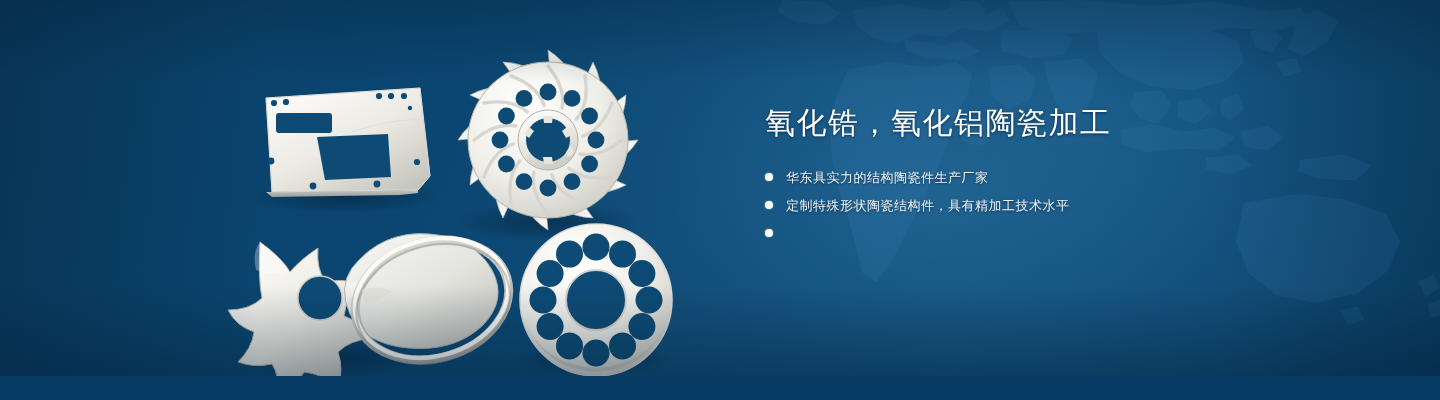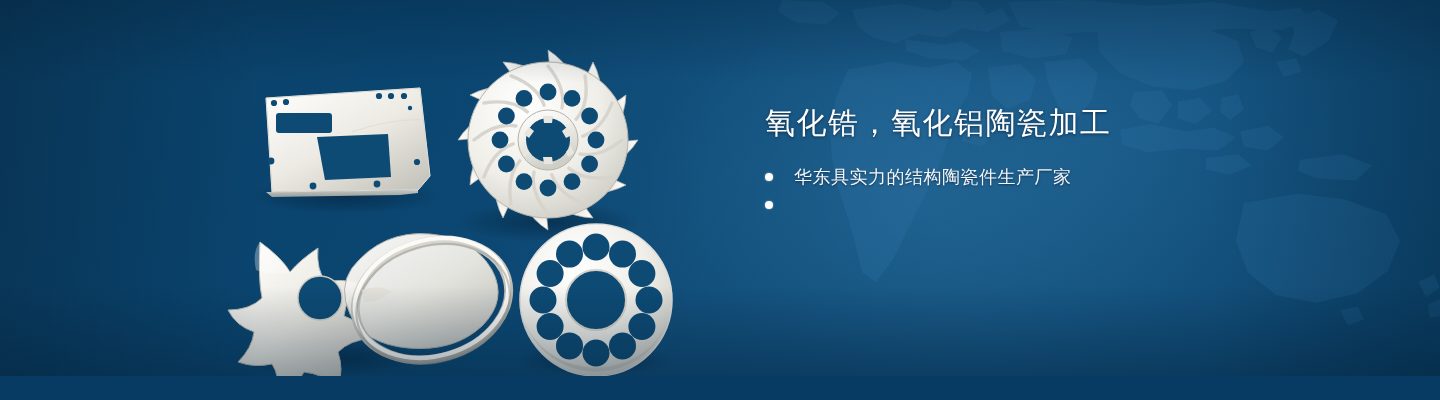--- a/index.html
+++ b/index.html
@@ -69,27 +69,26 @@
   }
   .dot {
     width:8px; height:8px;
     border-radius:50%;
     background:#ffffff;
     flex:0 0 8px;
     margin-right:13px;
     box-shadow:0 0 2px rgba(255,255,255,0.5);
   }
   .bullet-text {
-    font-size:18px;
+    font-size:13px;
     color:#f2f6fa;
     letter-spacing:0.5px;
     line-height:1;
     white-space:nowrap;
     text-shadow:0 1px 2px rgba(0,10,24,0.5);
-    margin-left:8px;
   }
 </style>
 </head>
 <body>
 
 <div class="banner">
 
   <div class="worldmap">
     <svg viewBox="0 0 1440 400" preserveAspectRatio="none" aria-hidden="true">
       <g class="map-land">
@@ -336,17 +335,21 @@
   <div class="copy">
     <div class="headline">氧化锆，氧化铝陶瓷加工</div>
 
     <div class="bullets">
       <div class="bullet-row">
         <span class="dot"></span>
         <span class="bullet-text">华东具实力的结构陶瓷件生产厂家</span>
       </div>
       <div class="bullet-row">
         <span class="dot"></span>
+        <span class="bullet-text">定制特殊形状陶瓷结构件，具有精加工技术水平</span>
+      </div>
+      <div class="bullet-row">
+        <span class="dot"></span>
       </div>
     </div>
   </div>
 
 </div>
 
 </body></html>

